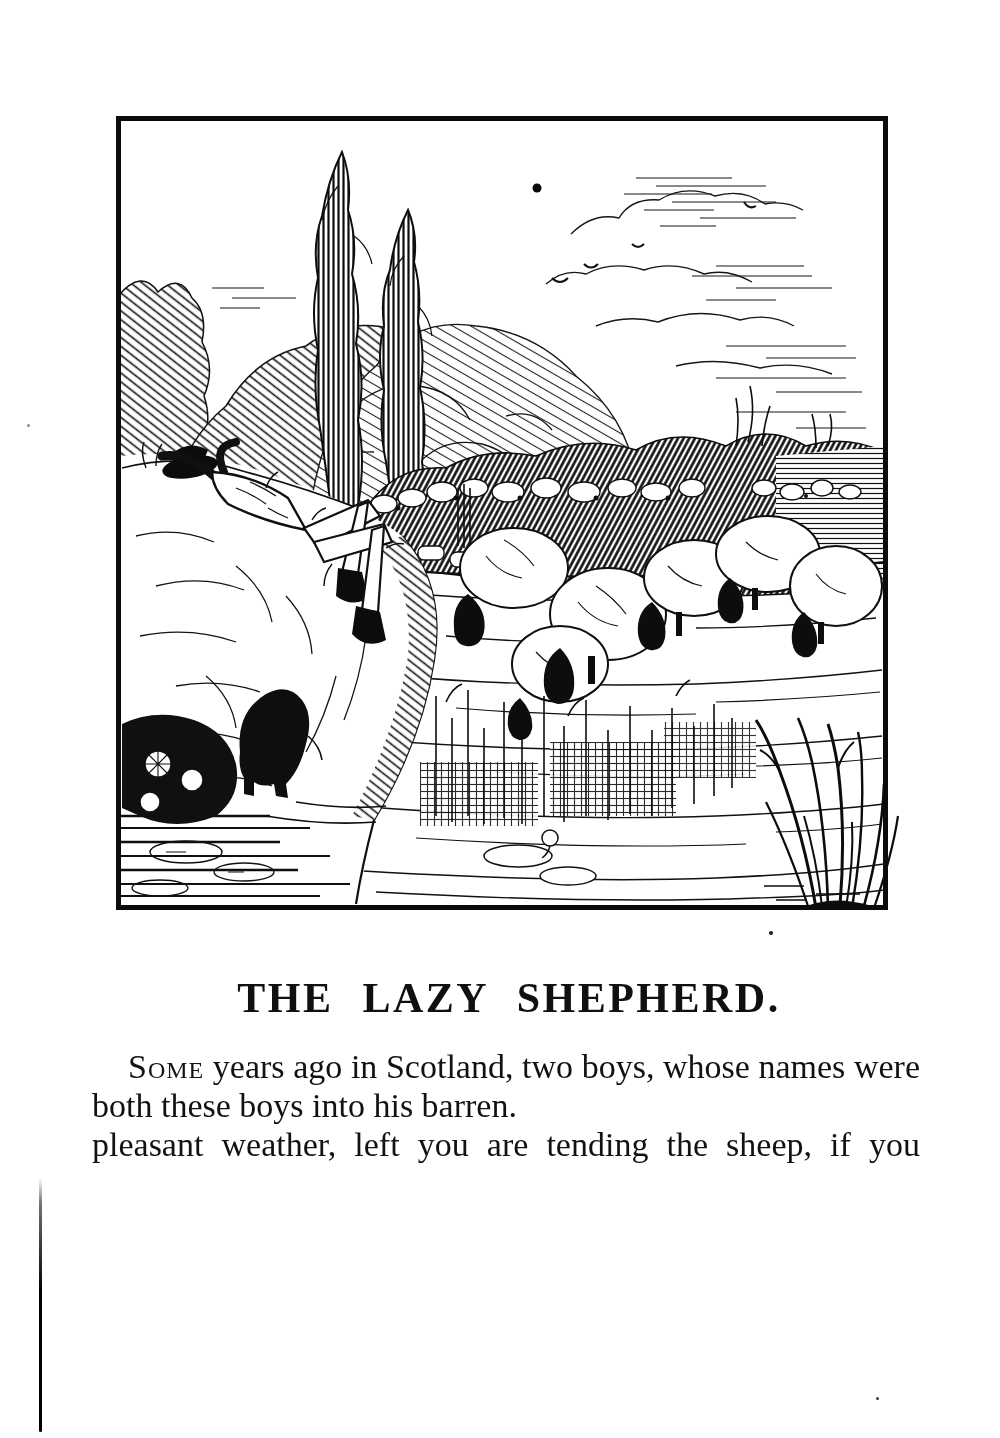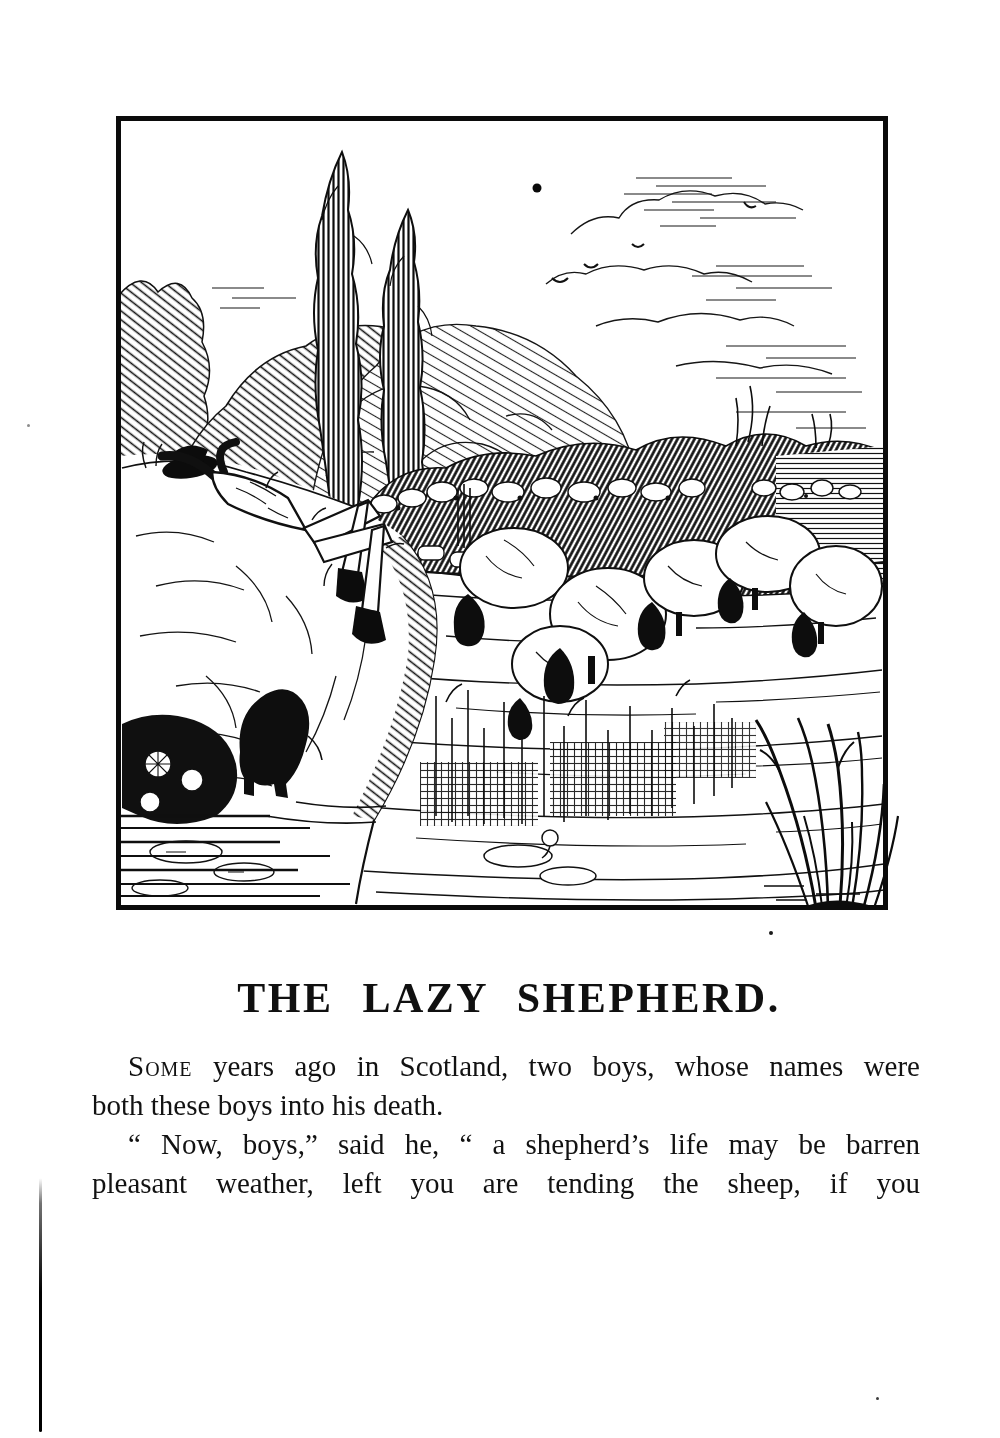--- a/index.html
+++ b/index.html
@@ -7,21 +7,21 @@
        font-family:"Liberation Serif", serif;color:#141414;}
 
   .illustration{position:absolute;left:116px;top:116px;width:772px;height:795px;margin:0;}
   .illustration svg{display:block;width:100%;height:100%;overflow:visible;}
 
   .title{position:absolute;left:10px;top:970px;width:990px;margin:4px;
          text-align:center;font-weight:bold;font-size:42px;
          letter-spacing:2.5px;word-spacing:16px;color:#101010;}
 
   .text-block{position:absolute;left:92px;top:1047px;width:828px;
-              font-size:29px;line-height:39px;color:#121212;}
+              font-size:34px;line-height:39px;color:#121212;}
   .line{text-align:justify;text-align-last:justify;white-space:normal;}
   .line.last{text-align-last:left;}
   .line.indent{text-indent:36px;}
   .lead{font-variant:small-caps;letter-spacing:1px;}
 
   .page-number{position:absolute;left:664px;top:1440px;width:50px;
                text-align:center;font-size:20px;font-weight:bold;color:#c2410c;}
 
   .gutter-line{position:absolute;left:39px;top:1178px;width:3px;height:254px;
                background:linear-gradient(to bottom, rgba(0,0,0,0) 0%, rgba(0,0,0,.55) 10%, #000 45%, #000 100%);
@@ -357,22 +357,21 @@
     <path fill="#0c0c0c" stroke="none" d="M686,792 q30,-14 70,-2 l6,4 l-80,0 Z"></path>
     <path stroke-width="1.6" d="M648,770 h40 M700,778 h44 M660,784 h30"></path>
   </g>
 </svg>
 </figure>
 
 <h1 class="title">THE LAZY SHEPHERD.</h1>
 
 <div class="text-block">
     <div class="line indent"><span class="lead">Some</span> years ago in Scotland, two boys, whose names were</div>
-    <div class="line last">both these boys into his death.</div>
-    <div class="line indent">“ Now, boys,” said he, “ a shepherd’s life may be barren</div>
+    <div class="line last">both these boys into his barren.</div>
     <div class="line">pleasant weather, left you are tending the sheep, if you</div>
   </div>
 
 <div class="page-number">77</div>
 
 <div class="gutter-line"></div>
 <div class="speck s1"></div>
 <div class="speck s2"></div>
 <div class="speck s3"></div>
 

